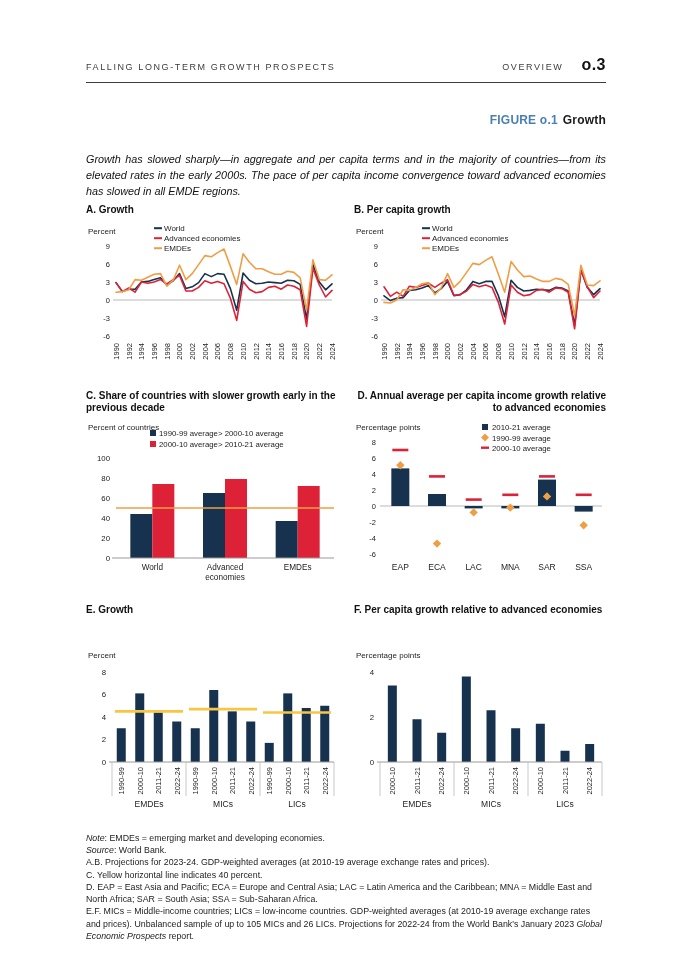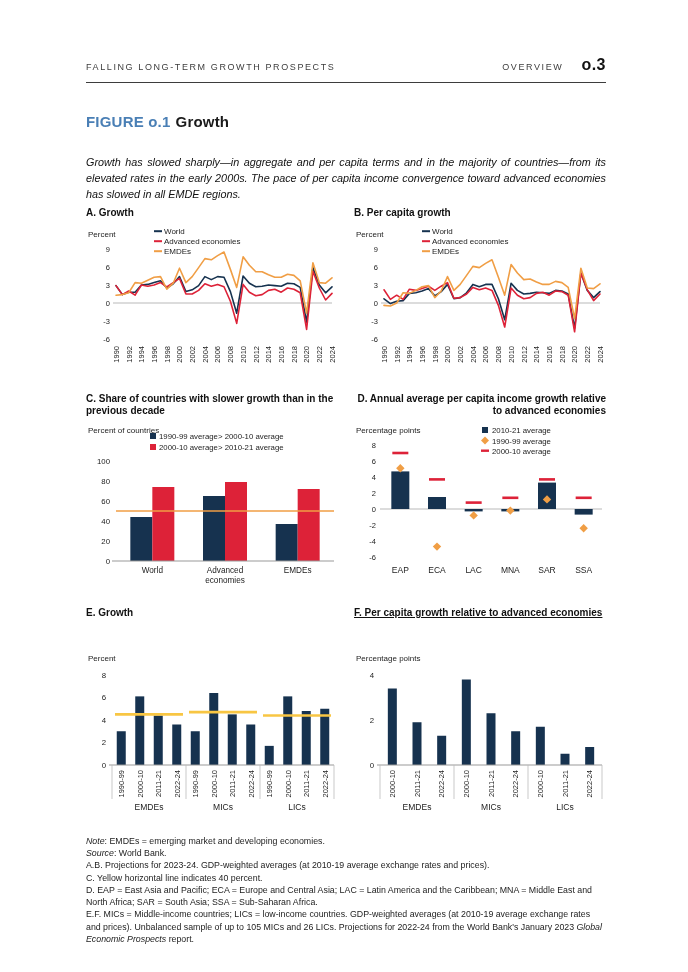--- a/index.html
+++ b/index.html
@@ -8,21 +8,21 @@
     font-family:"Liberation Sans", sans-serif;color:#1a1a1a;
   }
   .page{box-sizing:border-box;width:688px;height:972px;padding:56px 82px 0 86px;}
   
   .hdr{display:flex;justify-content:space-between;align-items:baseline;
        font-size:9px;letter-spacing:1.6px;color:#3d3d3d;}
   .hdr .right{display:flex;align-items:baseline;gap:18px;}
   .hdr .pageno{font-weight:bold;color:#111;letter-spacing:.5px;font-size:16px;}
   .rule{border:none;border-top:1.2px solid #3d3d3d;margin:8px 0 0 0;}
   
-  h1{margin:30px 0 0 0;font-size:15px;font-weight:bold;letter-spacing:.2px;}
+  h1{margin:30px 0 0 0;font-size:12px;font-weight:bold;letter-spacing:.2px;text-align:right;}
   .figlabel{margin-right:5px;}
   .intro{font-style:italic;font-size:10.8px;line-height:1.5;text-align:justify;
          margin:24px 0 0 0;color:#111;}
   
   .grid{display:grid;grid-template-columns:252px 252px;column-gap:16px;
         row-gap:18px;margin-top:4px;}
   .panel h3{font-size:10px;font-weight:bold;margin:0 0 4px 0;line-height:1.2;color:#111;}
   .panel svg{display:block;}
   svg text{font-family:"Liberation Sans", sans-serif;}
   
@@ -123,21 +123,21 @@
           <text x="172.56470588235294" y="123" font-size="7.5" fill="#1c1c1c" text-anchor="end" font-weight="normal" transform="rotate(-90 172.56470588235294 123)">2012</text>
           <text x="185.27058823529413" y="123" font-size="7.5" fill="#1c1c1c" text-anchor="end" font-weight="normal" transform="rotate(-90 185.27058823529413 123)">2014</text>
           <text x="197.97647058823532" y="123" font-size="7.5" fill="#1c1c1c" text-anchor="end" font-weight="normal" transform="rotate(-90 197.97647058823532 123)">2016</text>
           <text x="210.68235294117648" y="123" font-size="7.5" fill="#1c1c1c" text-anchor="end" font-weight="normal" transform="rotate(-90 210.68235294117648 123)">2018</text>
           <text x="223.38823529411766" y="123" font-size="7.5" fill="#1c1c1c" text-anchor="end" font-weight="normal" transform="rotate(-90 223.38823529411766 123)">2020</text>
           <text x="236.09411764705882" y="123" font-size="7.5" fill="#1c1c1c" text-anchor="end" font-weight="normal" transform="rotate(-90 236.09411764705882 123)">2022</text>
           <text x="248.8" y="123" font-size="7.5" fill="#1c1c1c" text-anchor="end" font-weight="normal" transform="rotate(-90 248.8 123)">2024</text>
         </svg>
       </div>
       <div class="panel">
-        <h3 style="min-height: 24px;">C. Share of countries with slower growth than in the previous decade</h3>
+        <h3 style="min-height: 24px;">C. Share of countries with slower growth early in the previous decade</h3>
         <svg width="252" height="168" viewBox="0 0 252 168">
           <text x="2" y="12" font-size="8" fill="#1c1c1c" text-anchor="start" font-weight="normal">Percent of countries</text>
           <text x="24" y="42.5" font-size="7.8" fill="#1c1c1c" text-anchor="end" font-weight="normal">100</text>
           <text x="24" y="62.5" font-size="7.8" fill="#1c1c1c" text-anchor="end" font-weight="normal">80</text>
           <text x="24" y="82.5" font-size="7.8" fill="#1c1c1c" text-anchor="end" font-weight="normal">60</text>
           <text x="24" y="102.5" font-size="7.8" fill="#1c1c1c" text-anchor="end" font-weight="normal">40</text>
           <text x="24" y="122.5" font-size="7.8" fill="#1c1c1c" text-anchor="end" font-weight="normal">20</text>
           <text x="24" y="142.5" font-size="7.8" fill="#1c1c1c" text-anchor="end" font-weight="normal">0</text>
           <rect x="44.33333333333334" y="96" width="22" height="44" fill="#16324f"></rect>
           <rect x="66.33333333333334" y="66" width="22" height="74" fill="#dd2238"></rect>
@@ -242,21 +242,21 @@
           <text x="167.55" y="135" font-size="7.5" fill="#1c1c1c" text-anchor="end" font-weight="normal" transform="rotate(-90 167.55 135)">2022-24</text>
           <text x="137" y="175" font-size="8.5" fill="#1c1c1c" text-anchor="middle" font-weight="normal">MICs</text>
           <text x="186.05" y="135" font-size="7.5" fill="#1c1c1c" text-anchor="end" font-weight="normal" transform="rotate(-90 186.05 135)">1990-99</text>
           <text x="204.55" y="135" font-size="7.5" fill="#1c1c1c" text-anchor="end" font-weight="normal" transform="rotate(-90 204.55 135)">2000-10</text>
           <text x="223.05" y="135" font-size="7.5" fill="#1c1c1c" text-anchor="end" font-weight="normal" transform="rotate(-90 223.05 135)">2011-21</text>
           <text x="241.55" y="135" font-size="7.5" fill="#1c1c1c" text-anchor="end" font-weight="normal" transform="rotate(-90 241.55 135)">2022-24</text>
           <text x="211" y="175" font-size="8.5" fill="#1c1c1c" text-anchor="middle" font-weight="normal">LICs</text>
         </svg>
       </div>
       <div class="panel">
-        <h3 style="min-height: 24px; text-decoration: underline;">F. Per capita growth relative to advanced economies</h3>
+        <h3 style="min-height: 24px;">F. Per capita growth relative to advanced economies</h3>
         <svg width="252" height="180" viewBox="0 0 252 180">
           <text x="2" y="26" font-size="8" fill="#1c1c1c" text-anchor="start" font-weight="normal">Percentage points</text>
           <text x="20" y="42.5" font-size="7.8" fill="#1c1c1c" text-anchor="end" font-weight="normal">4</text>
           <text x="20" y="87.5" font-size="7.8" fill="#1c1c1c" text-anchor="end" font-weight="normal">2</text>
           <text x="20" y="132.5" font-size="7.8" fill="#1c1c1c" text-anchor="end" font-weight="normal">0</text>
           <rect x="33.833333333333336" y="53.5" width="9" height="76.5" fill="#16324f"></rect>
           <rect x="58.5" y="87.25" width="9" height="42.75" fill="#16324f"></rect>
           <rect x="83.16666666666666" y="100.75" width="9" height="29.25" fill="#16324f"></rect>
           <rect x="107.83333333333333" y="44.5" width="9" height="85.5" fill="#16324f"></rect>
           <rect x="132.5" y="78.25" width="9" height="51.74999999999999" fill="#16324f"></rect>

